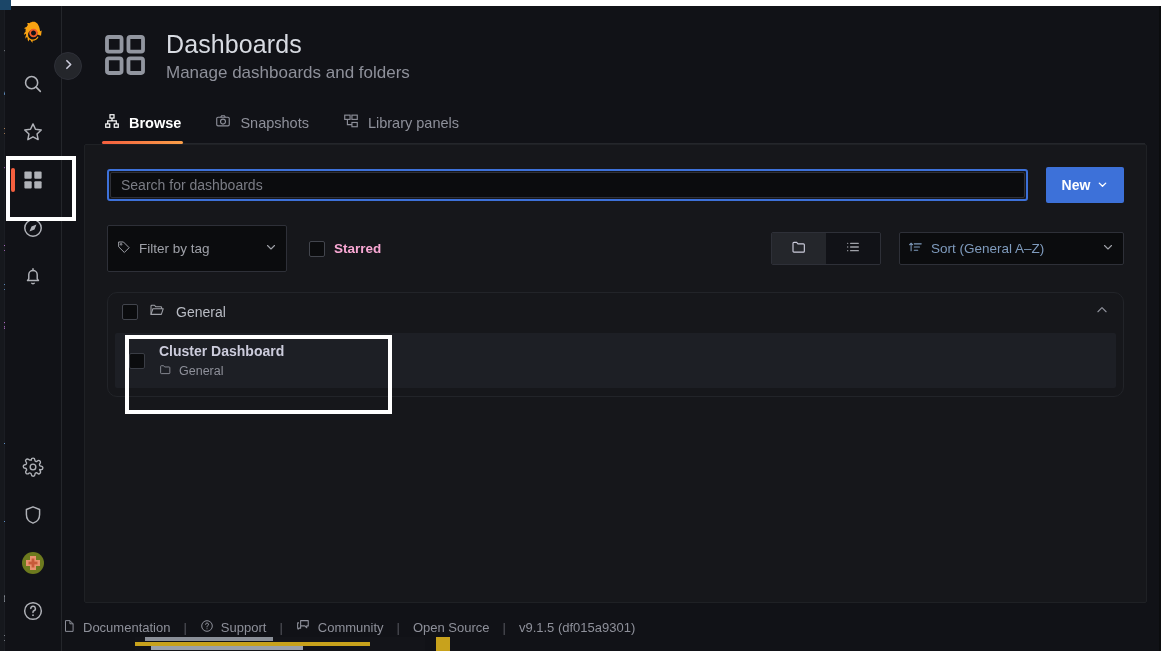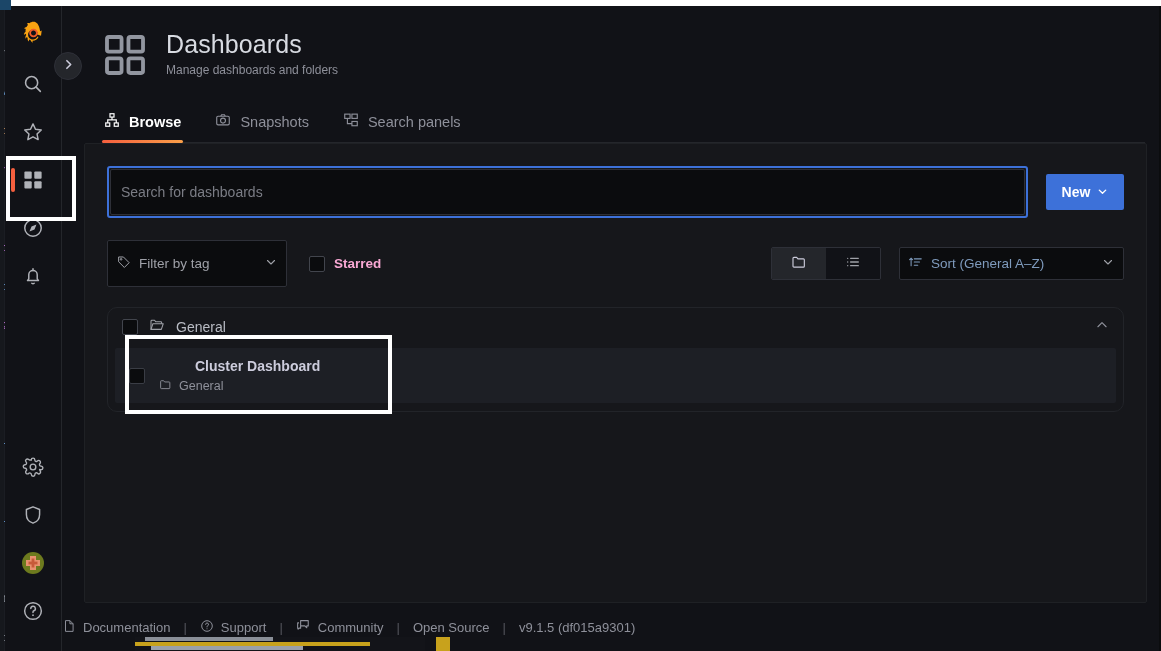--- a/index.html
+++ b/index.html
@@ -91,21 +91,21 @@
     display: flex; flex-direction: column;
     background: #111217;
   }
 
   #page-header { padding: 22px 0 0 40px; display: flex; align-items: flex-start; gap: 18px; }
   #page-header .hdr-icon { margin-top: 4px; }
   #page-title {
     font-size: 25px; font-weight: 400; color: #d8dbe2; line-height: 32px;
     letter-spacing: .1px;
   }
-  #page-subtitle { font-size: 12px; color: #8e909a; margin-top: 3px; }
+  #page-subtitle { font-size: 17px; color: #8e909a; margin-top: 3px; }
 
   
   #tabs {
     margin: 22px 14px 0 40px; display: flex; align-items: flex-end; gap: 30px;
     border-bottom: 1px solid #24262b; padding-right: 36px;
   }
   .tab {
     display: flex; align-items: center; gap: 9px;
     padding: 8px 2px 11px 2px; font-size: 14.5px; color: #8e909a;
     position: relative; cursor: pointer; white-space: nowrap;
@@ -121,21 +121,21 @@
   #content-card {
     margin: 0 12px 0 22px; flex: 1 1 auto;
     background: #16171b; border: 1px solid #1f2125;
     border-radius: 2px; padding: 22px 22px 0 22px;
     position: relative;
   }
 
   
   #search-row { display: flex; align-items: center; gap: 18px; }
   #search-wrap {
-    flex: 1 1 auto; position: relative; height: 52px;
+    flex: 1 1 auto; position: relative; height: 32px;
     border: 2px solid #3d71d9; border-radius: 3px; padding: 1px;
   }
   #search-input {
     width: 100%; height: 100%;
     background: #0b0c0e; border: 1px solid #2e3038; border-radius: 2px;
     color: #ccccdc; font-size: 14px; font-family: "Liberation Sans", sans-serif;
     padding: 0 10px; outline: none;
   }
   #search-input::placeholder { color: #7b7d85; }
   #new-button {
@@ -194,21 +194,21 @@
   }
   #folder-name { color: #b9bcc4; font-size: 14px; }
   #folder-collapse { margin-left: auto; color: #8e909a; }
   #dash-row {
     height: 55px; margin: 2px 7px 8px 7px;
     background: #1d1f25; border-radius: 2px;
     display: flex; align-items: center; gap: 14px; padding: 0 14px;
     cursor: pointer;
   }
   #dash-row .checkbox { background: #0b0c0e; border-color: #3a3d45; }
-  #dash-title { color: #ccccdc; font-size: 14px; font-weight: bold; margin-left: 36px; }
+  #dash-title { color: #ccccdc; font-size: 14px; font-weight: bold; }
   #dash-folder {
     color: #8e909a; font-size: 12.5px; margin-top: 4px;
     display: flex; align-items: center; gap: 7px;
   }
 
   
   #footer {
     height: 48px; display: flex; align-items: center; 
     gap: 9px; color: #8e909a; font-size: 13px;
     background: #111217;
@@ -425,21 +425,21 @@
 
       <div class="tab">
         <span>
           <svg width="16" height="16" viewBox="0 0 24 24" fill="none" stroke="#8e909a" stroke-width="1.7">
             <rect x="2.6" y="3.2" width="8" height="6.4"></rect>
             <rect x="13.4" y="3.2" width="8" height="6.4"></rect>
             <rect x="13.4" y="14.2" width="8" height="6.4"></rect>
             <path d="M6.6 9.6v7.8h6.8"></path>
           </svg>
         </span>
-        <span>Search panels</span>
+        <span>Library panels</span>
       </div>
     </div>
 
     <div id="content-card">
 
       <div id="search-row">
         <div id="search-wrap">
           <input id="search-input" type="text" placeholder="Search for dashboards" style="">
         </div>
         <button id="new-button">

